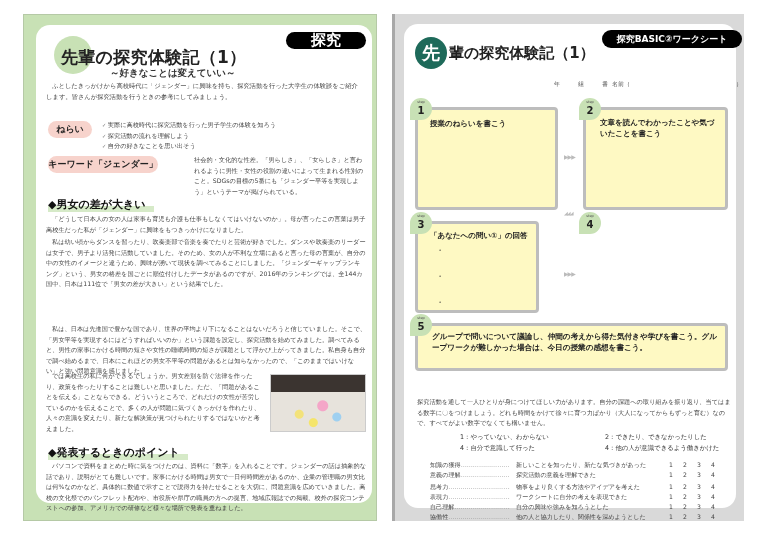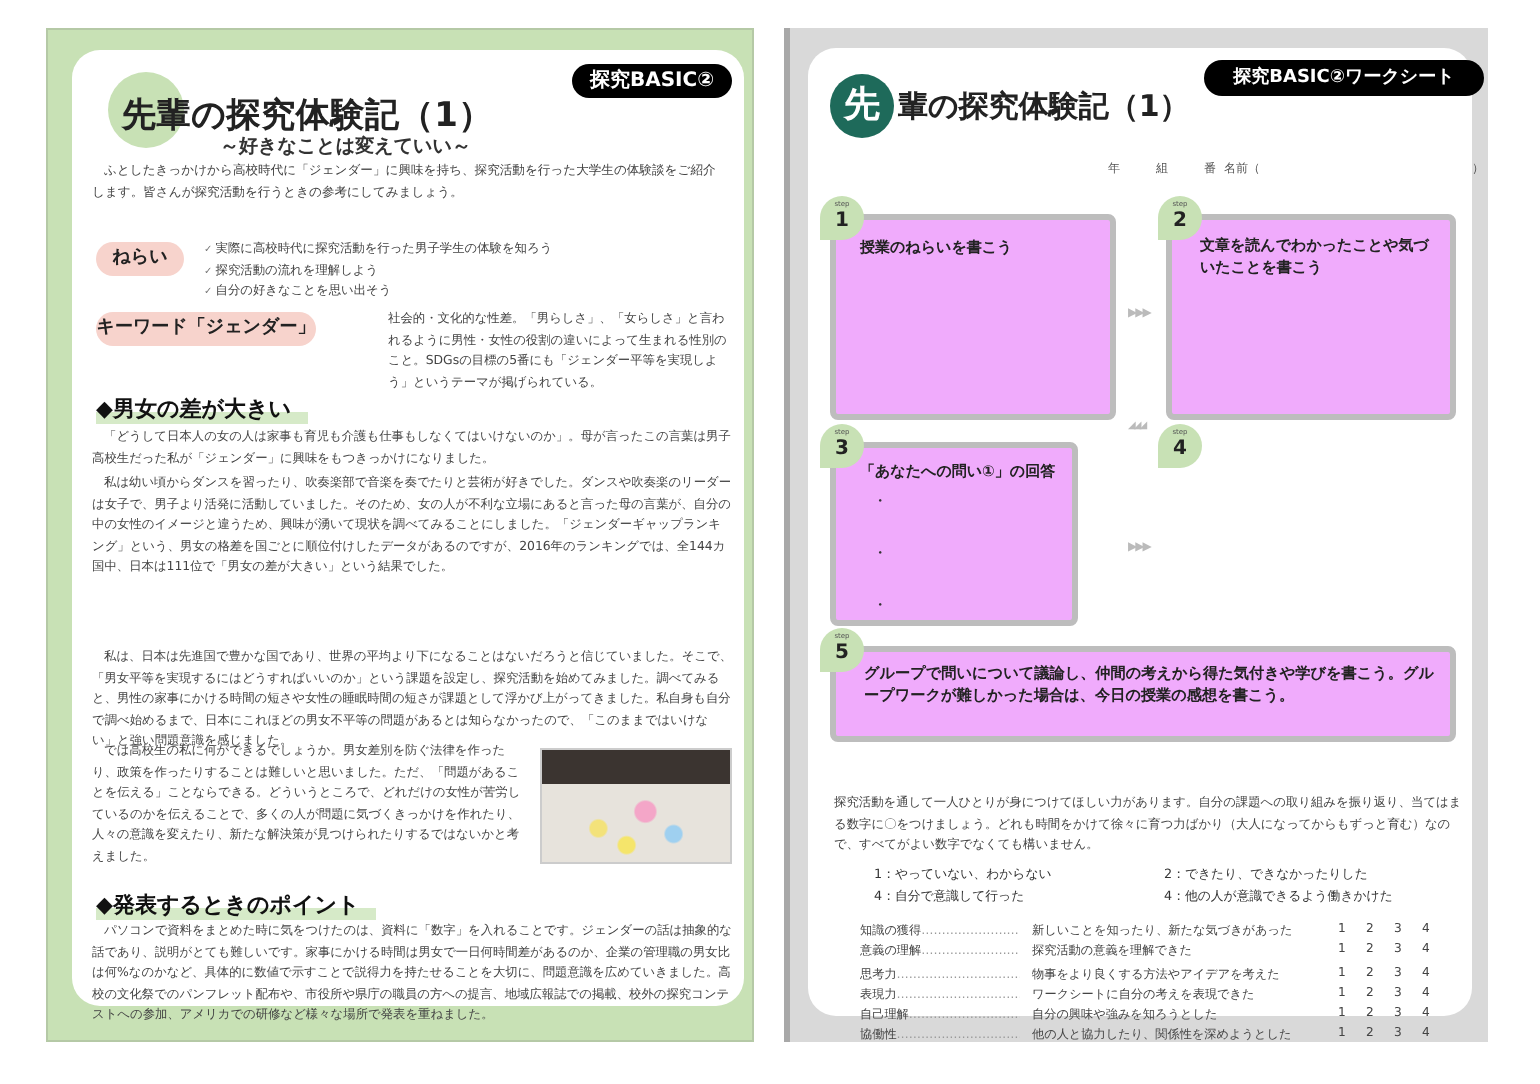--- a/index.html
+++ b/index.html
@@ -10,21 +10,21 @@
   .page-left {
     position: absolute; left: 23px; top: 14px; width: 354px; height: 507px;
     background: #c8e1b5; border: 1px solid #b5c9a6;
   }
   .page-left .inner {
     position: absolute; left: 12px; top: 10px; width: 336px; height: 478px;
     background: #fff; border-radius: 14px;
   }
   .badge-black {
     position: absolute; background: #000; color: #fff; font-weight: bold;
-    border-radius: 12px; font-size: 10px; line-height: 17px; text-align: center;
+    border-radius: 12px; font-size: 15px; line-height: 17px; text-align: center;
   }
   .page-left .badge-black { right: 6px; top: 7px; width: 80px; height: 17px; left: auto; }
   .title-circle-l {
     position: absolute; left: 18px; top: 11px; width: 38px; height: 38px;
     border-radius: 50%; background: #c8e1b5;
   }
   .title-l {
     position: absolute; left: 25px; top: 21px; font-size: 17px; font-weight: bold; letter-spacing: 0.3px; text-align: right;
   }
   .subtitle-l {
@@ -81,42 +81,42 @@
   .page-right .badge-black { right: -6px; top: 6px; width: 140px; height: 18px; font-size: 9px; line-height: 18px; margin-left: 24px; }
   .title-circle-r {
     position: absolute; left: 11px; top: 13px; width: 32px; height: 32px; border-radius: 50%;
     background: #1e6a5a; color: #fff; font-weight: bold; font-size: 18px; line-height: 32px; text-align: center;
   }
   .title-r { position: absolute; left: 45px; top: 20px; font-size: 15px; font-weight: bold; }
   .name-line { position: absolute; left: 150px; top: 56px; width: 180px; font-size: 6px; color: #555; }
   .name-line span { position: absolute; }
 
   .step-box {
-    position: absolute; border: 3px solid #bdbdbd; border-radius: 4px; background: #f0abfc;
+    position: absolute; border: 3px solid #bdbdbd; border-radius: 4px; background: #fef9c3;
   }
   .step-badge {
     position: absolute; width: 22px; height: 22px; border-radius: 50% 50% 50% 0; background: #c8e1b5;
     text-align: center; font-weight: bold; font-size: 10px; line-height: 26px; color: #222;
   }
   .step-badge::before { content: "step"; position: absolute; top: 2px; left: 0; right: 0; font-size: 3.5px; line-height: 5px; font-weight: normal; color: #555; }
   .step-title { position: absolute; font-size: 7.5px; font-weight: bold; color: #222; line-height: 11px; }
   .arrow-r { position: absolute; font-size: 6px; color: #bbb; letter-spacing: -1px; }
 
   .b1 { left: 11px; top: 83px; width: 143px; height: 103px; }
   .b2 { left: 179px; top: 83px; width: 145px; height: 103px; }
   .b3 { left: 11px; top: 197px; width: 124px; height: 92px; }
   .b4 { left: 179px; top: 197px; width: 145px; height: 92px; }
   .b5 { left: 11px; top: 299px; width: 313px; height: 48px; }
 
   .dotline { position: absolute; font-size: 8px; color: #333; }
   .why-row { position: absolute; font-size: 6.3px; color: #555; }
   .why-row .r { position: absolute; }
 
   .eval-intro { position: absolute; left: 13px; top: 373px; width: 316px; font-size: 6.2px; line-height: 10.5px; color: #444; }
-  .scale { position: absolute; font-size: 6.4px; color: #333; }
+  .scale { position: absolute; font-size: 6.4px; color: #333; margin-left: 23px; }
   .eval-row { position: absolute; left: 26px; width: 300px; height: 10px; font-size: 6.1px; color: #444; }
   .eval-row .cat { position: absolute; left: 0; width: 80px; overflow: hidden; white-space: nowrap; }
   .eval-row .cat::after { content: "……………………………"; color: #999; }
   .eval-row .desc { position: absolute; left: 86px; }
   .eval-row .nums { position: absolute; left: 234px; }
   .eval-row .nums span { display: inline-block; width: 14px; text-align: center; }
 </style>
 </head>
 <body>
 

